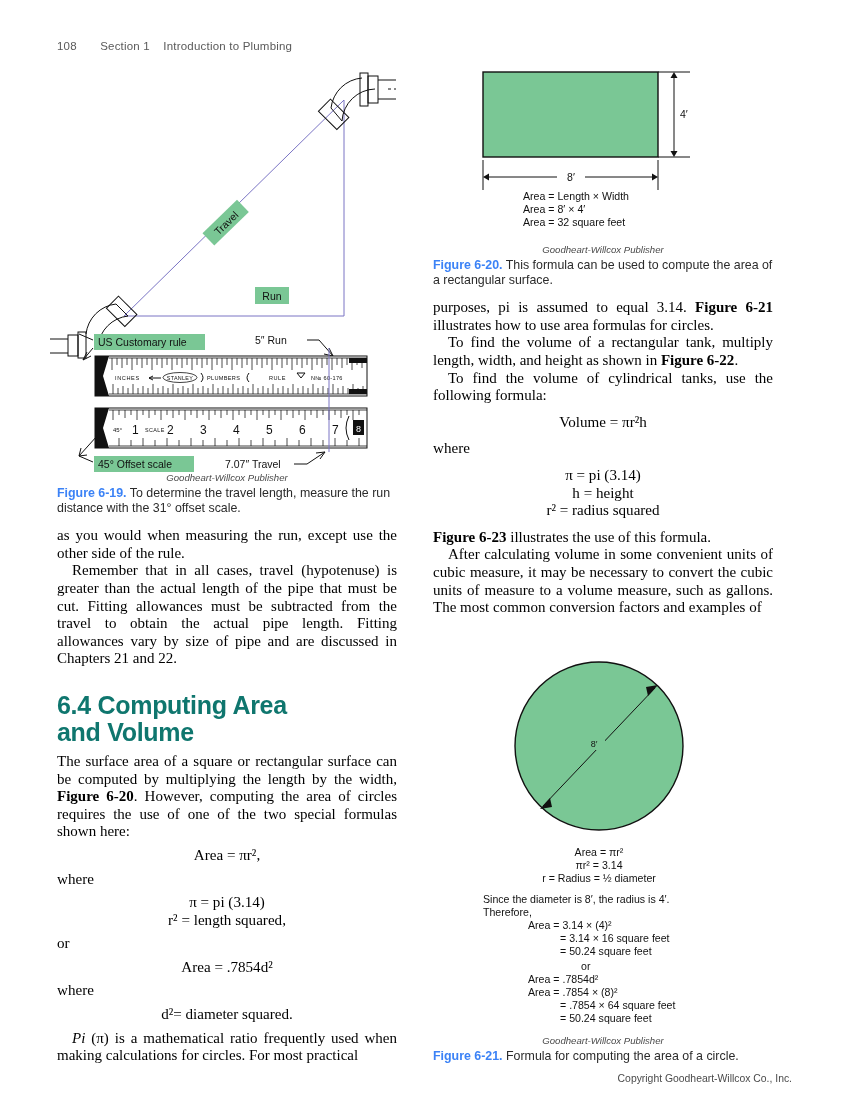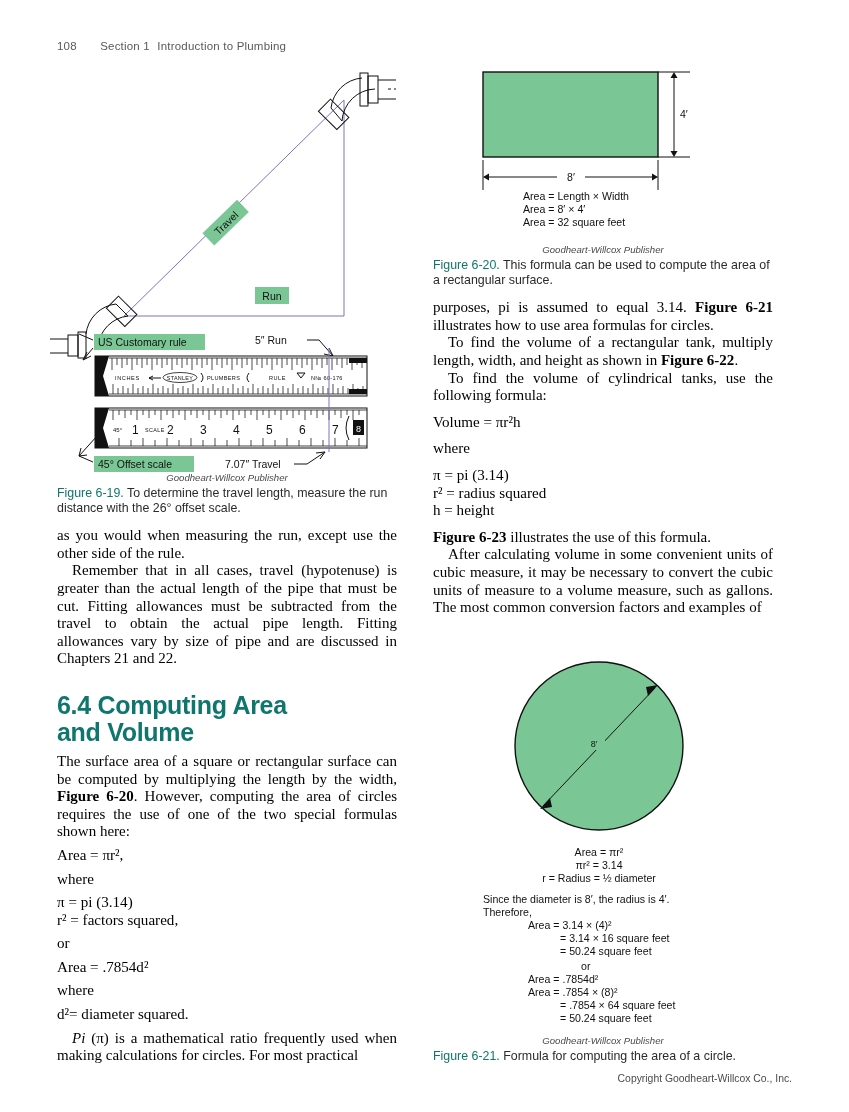--- a/index.html
+++ b/index.html
@@ -5,47 +5,47 @@
   html,body{margin:0;padding:0;background:#ffffff;}
   body{width:849px;height:1112px;position:relative;overflow:hidden;
        font-family:"Liberation Serif", serif;color:#000;}
 
   .page{position:absolute;inset:0;}
 
   
   .runhead{position:absolute;left:57px;top:40px;font-family:"Liberation Sans",sans-serif;
            font-size:11.5px;color:#5a5a5a;letter-spacing:.2px;}
   .runhead .pg{margin-right:20px;}
-  .runhead .sec{margin-right:4px;}
+  .runhead .sec{margin-right:10px;}
 
   
   .col-left{position:absolute;left:57px;top:60px;width:340px;}
   .col-right{position:absolute;left:433px;top:60px;width:340px;}
 
   p.body{font-size:15px;line-height:17.6px;margin:0;text-align:justify;
          text-justify:inter-word;hyphens:none;}
   p.body.ind{text-indent:15px;}
-  .center{font-size:15.1px;line-height:17.6px;margin:0;}
+  .center{text-align:center;font-size:15.1px;line-height:17.6px;margin:0;}
   .flush{text-align:left;font-size:15.1px;line-height:17.6px;margin:0;}
   .gap6{height:6px;}
   .gap9{height:9px;}
   .gap12{height:12px;}
   b.fig{font-weight:bold;}
 
   
   h2.sec-head{font-family:"Liberation Sans",sans-serif;color:#0f766e;
               font-size:25px;line-height:27px;font-weight:bold;margin:0;
               letter-spacing:-.3px;}
 
   
   .credit{font-family:"Liberation Sans",sans-serif;font-size:9.6px;
           font-style:italic;color:#4a4a4a;text-align:center;}
   .caption{font-family:"Liberation Sans",sans-serif;font-size:12.4px;
            line-height:14.6px;color:#2b2b2b;margin-top:3px;}
-  .caption .lab{color:#0f766e;font-weight:normal;}
+  .caption .lab{color:#3b82f6;font-weight:bold;}
 
   
   .fig-art{position:relative;}
   svg{display:block;overflow:visible;}
   .hl{fill:#7ac795;}
   .greenfill{fill:#7ac795;stroke:#111;stroke-width:1.4;}
   .thin{stroke:#111;stroke-width:1;fill:none;}
   .vline{stroke:#7a74c4;stroke-width:1;fill:none;}
   .lbl{font-family:"Liberation Sans",sans-serif;font-size:10.5px;fill:#111;}
   .lbl-sm{font-family:"Liberation Sans",sans-serif;font-size:9px;fill:#111;}
@@ -355,21 +355,21 @@
           <path class="thin" d="M 237,404 L 250,404 L 268,392"></path>
           <path class="thin" d="M 268,392 L 259,393 M 268,392 L 263,399" stroke-width=".9"></path>
         </g>
       </svg>
     </div>
 
     <div style="height:22px"></div>
     <div class="credit">Goodheart-Willcox Publisher</div>
     <div class="caption">
       <span class="lab">Figure 6-19.</span>
-      <span>To determine the travel length, measure the run distance with the 26° offset scale.</span>
+      <span>To determine the travel length, measure the run distance with the 31° offset scale.</span>
     </div>
 
     <div class="gap12"></div>
 
     <p class="body">as you would when measuring the run, except use the other side of the rule.</p>
     <p class="body ind">Remember that in all cases, travel (hypotenuse) is greater than the actual length of the pipe that must be cut. Fitting allowances must be subtracted from the travel to obtain the actual pipe length. Fitting allowances vary by size of pipe and are discussed in Chapters 21 and 22.</p>
 
     <div style="height:24px"></div>
     <h2 class="sec-head">
       <span>6.4 Computing Area</span><br>
@@ -378,21 +378,21 @@
     <div style="height:7px"></div>
 
     <p class="body"><span>The surface area of a square or rectangular surface can be computed by multiplying the length by the width, </span><b class="fig">Figure 6-20</b><span>. However, computing the area of circles requires the use of one of the two special formulas shown here:</span></p>
 
     <div class="gap6"></div>
     <p class="center">Area = πr²,</p>
     <div class="gap6"></div>
     <p class="flush">where</p>
     <div class="gap6"></div>
     <p class="center">π = pi (3.14)</p>
-    <p class="center">r² = factors squared,</p>
+    <p class="center">r² = length squared,</p>
     <div class="gap6"></div>
     <p class="flush">or</p>
     <div class="gap6"></div>
     <p class="center">Area = .7854d²</p>
     <div class="gap6"></div>
     <p class="flush">where</p>
     <div class="gap6"></div>
     <p class="center">d²= diameter squared.</p>
     <div class="gap6"></div>
 
@@ -444,22 +444,22 @@
     <p class="body ind"><span>To find the volume of a rectangular tank, multiply length, width, and height as shown in </span><b class="fig">Figure 6-22</b><span>.</span></p>
 
     <p class="body ind">To find the volume of cylindrical tanks, use the following formula:</p>
 
     <div class="gap9"></div>
     <p class="center">Volume = πr²h</p>
     <div class="gap9"></div>
     <p class="flush">where</p>
     <div class="gap9"></div>
     <p class="center">π = pi (3.14)</p>
+    <p class="center">h = height</p>
     <p class="center">r² = radius squared</p>
-    <p class="center">h = height</p>
     <div class="gap9"></div>
 
     <p class="body"><b class="fig">Figure 6-23</b><span> illustrates the use of this formula.</span></p>
 
     <p class="body ind">After calculating volume in some convenient units of cubic measure, it may be necessary to convert the cubic units of measure to a volume measure, such as gallons. The most common conversion factors and examples of</p>
 
     <div style="height:24px"></div>
     <div class="fig-art">
       <svg width="340" height="330" viewBox="0 0 340 330">
         <circle class="greenfill" cx="166" cy="105" r="84"></circle>

